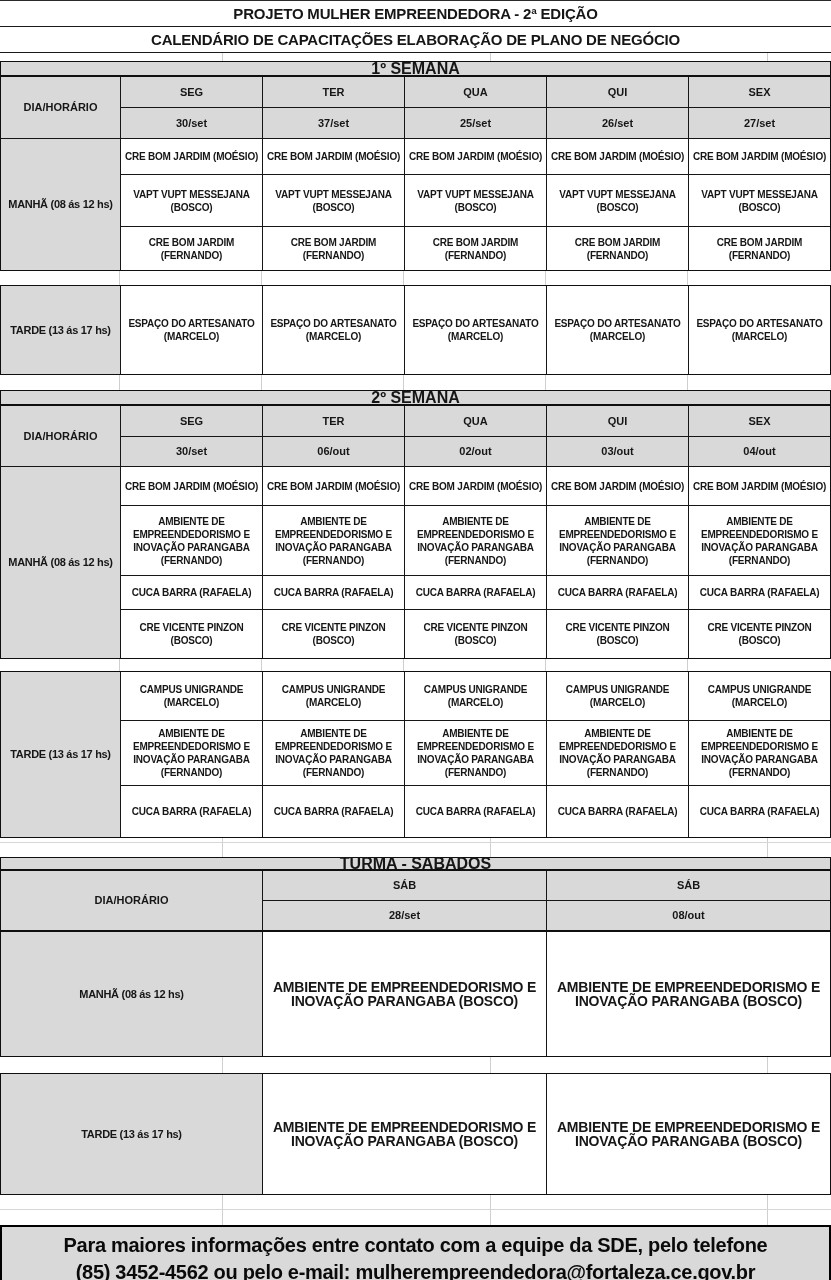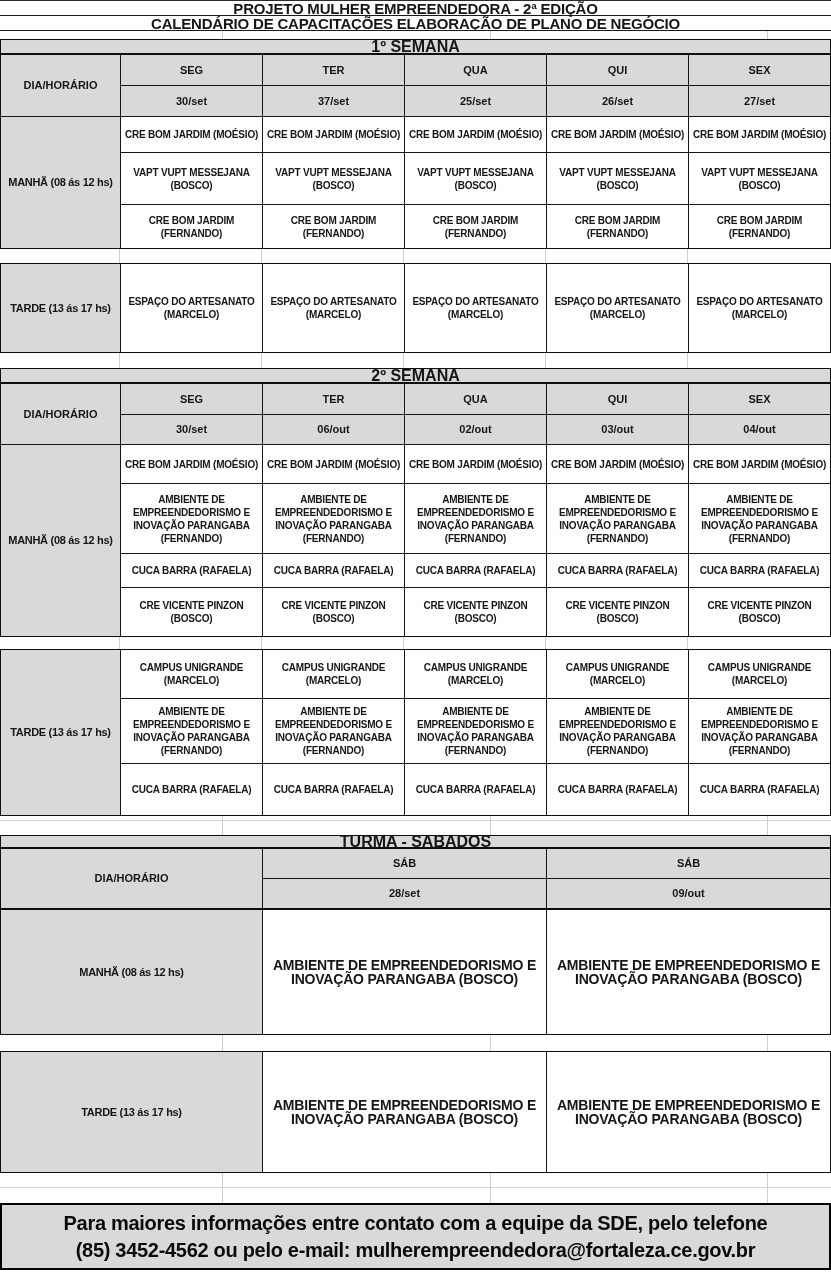--- a/index.html
+++ b/index.html
@@ -5,21 +5,21 @@
   * { box-sizing: border-box; }
   html,body { margin:0; padding:0; background:#ffffff; }
   .sheet {
     width:831px; height:1280px; overflow:hidden;
     font-family:"Liberation Sans","DejaVu Sans",sans-serif;
     font-weight:700; color:#161616; background:#fff;
   }
   
   .title-block { border-top:1px solid #2a2a2a; }
   .title-row {
-    height:15px; border-bottom:1px solid #1a1a1a;
+    height:26px; border-bottom:1px solid #1a1a1a;
     display:flex; align-items:center; justify-content:center;
     font-size:15px; letter-spacing:-0.2px;
   }
   
   .spacer { position:relative; background:#fff; }
   .vline { position:absolute; top:0; bottom:0; width:1px; background:#cfcfcf; }
   .hline { position:absolute; left:0; right:0; height:1px; background:#d6d6d6; }
   
   .band {
     background:#d9d9d9; border:1px solid #0f0f0f;
@@ -192,21 +192,21 @@
     <span class="hline" style="top:4px"></span>
   </div>
 
   <div class="band" style="height:13px">TURMA - SÁBADOS</div>
 
   <div class="grid sat" style="grid-template-rows:29px 29px">
     <div class="cell gray hd" style="grid-row:1/3;grid-column:1">DIA/HORÁRIO</div>
     <div class="cell gray hd">SÁB</div>
     <div class="cell gray hd">SÁB</div>
     <div class="cell gray hd">28/set</div>
-    <div class="cell gray hd">09/out</div>
+    <div class="cell gray hd">08/out</div>
   </div>
 
   <div class="grid sat" style="grid-template-rows:124px">
     <div class="cell gray lbl">MANHÃ (08 ás 12 hs)</div>
     <div class="cell satcell">AMBIENTE DE EMPREENDEDORISMO E INOVAÇÃO PARANGABA (BOSCO)</div>
     <div class="cell satcell">AMBIENTE DE EMPREENDEDORISMO E INOVAÇÃO PARANGABA (BOSCO)</div>
   </div>
 
   <div class="spacer" style="height:16px">
     <span class="vline" style="left:222px"></span>

